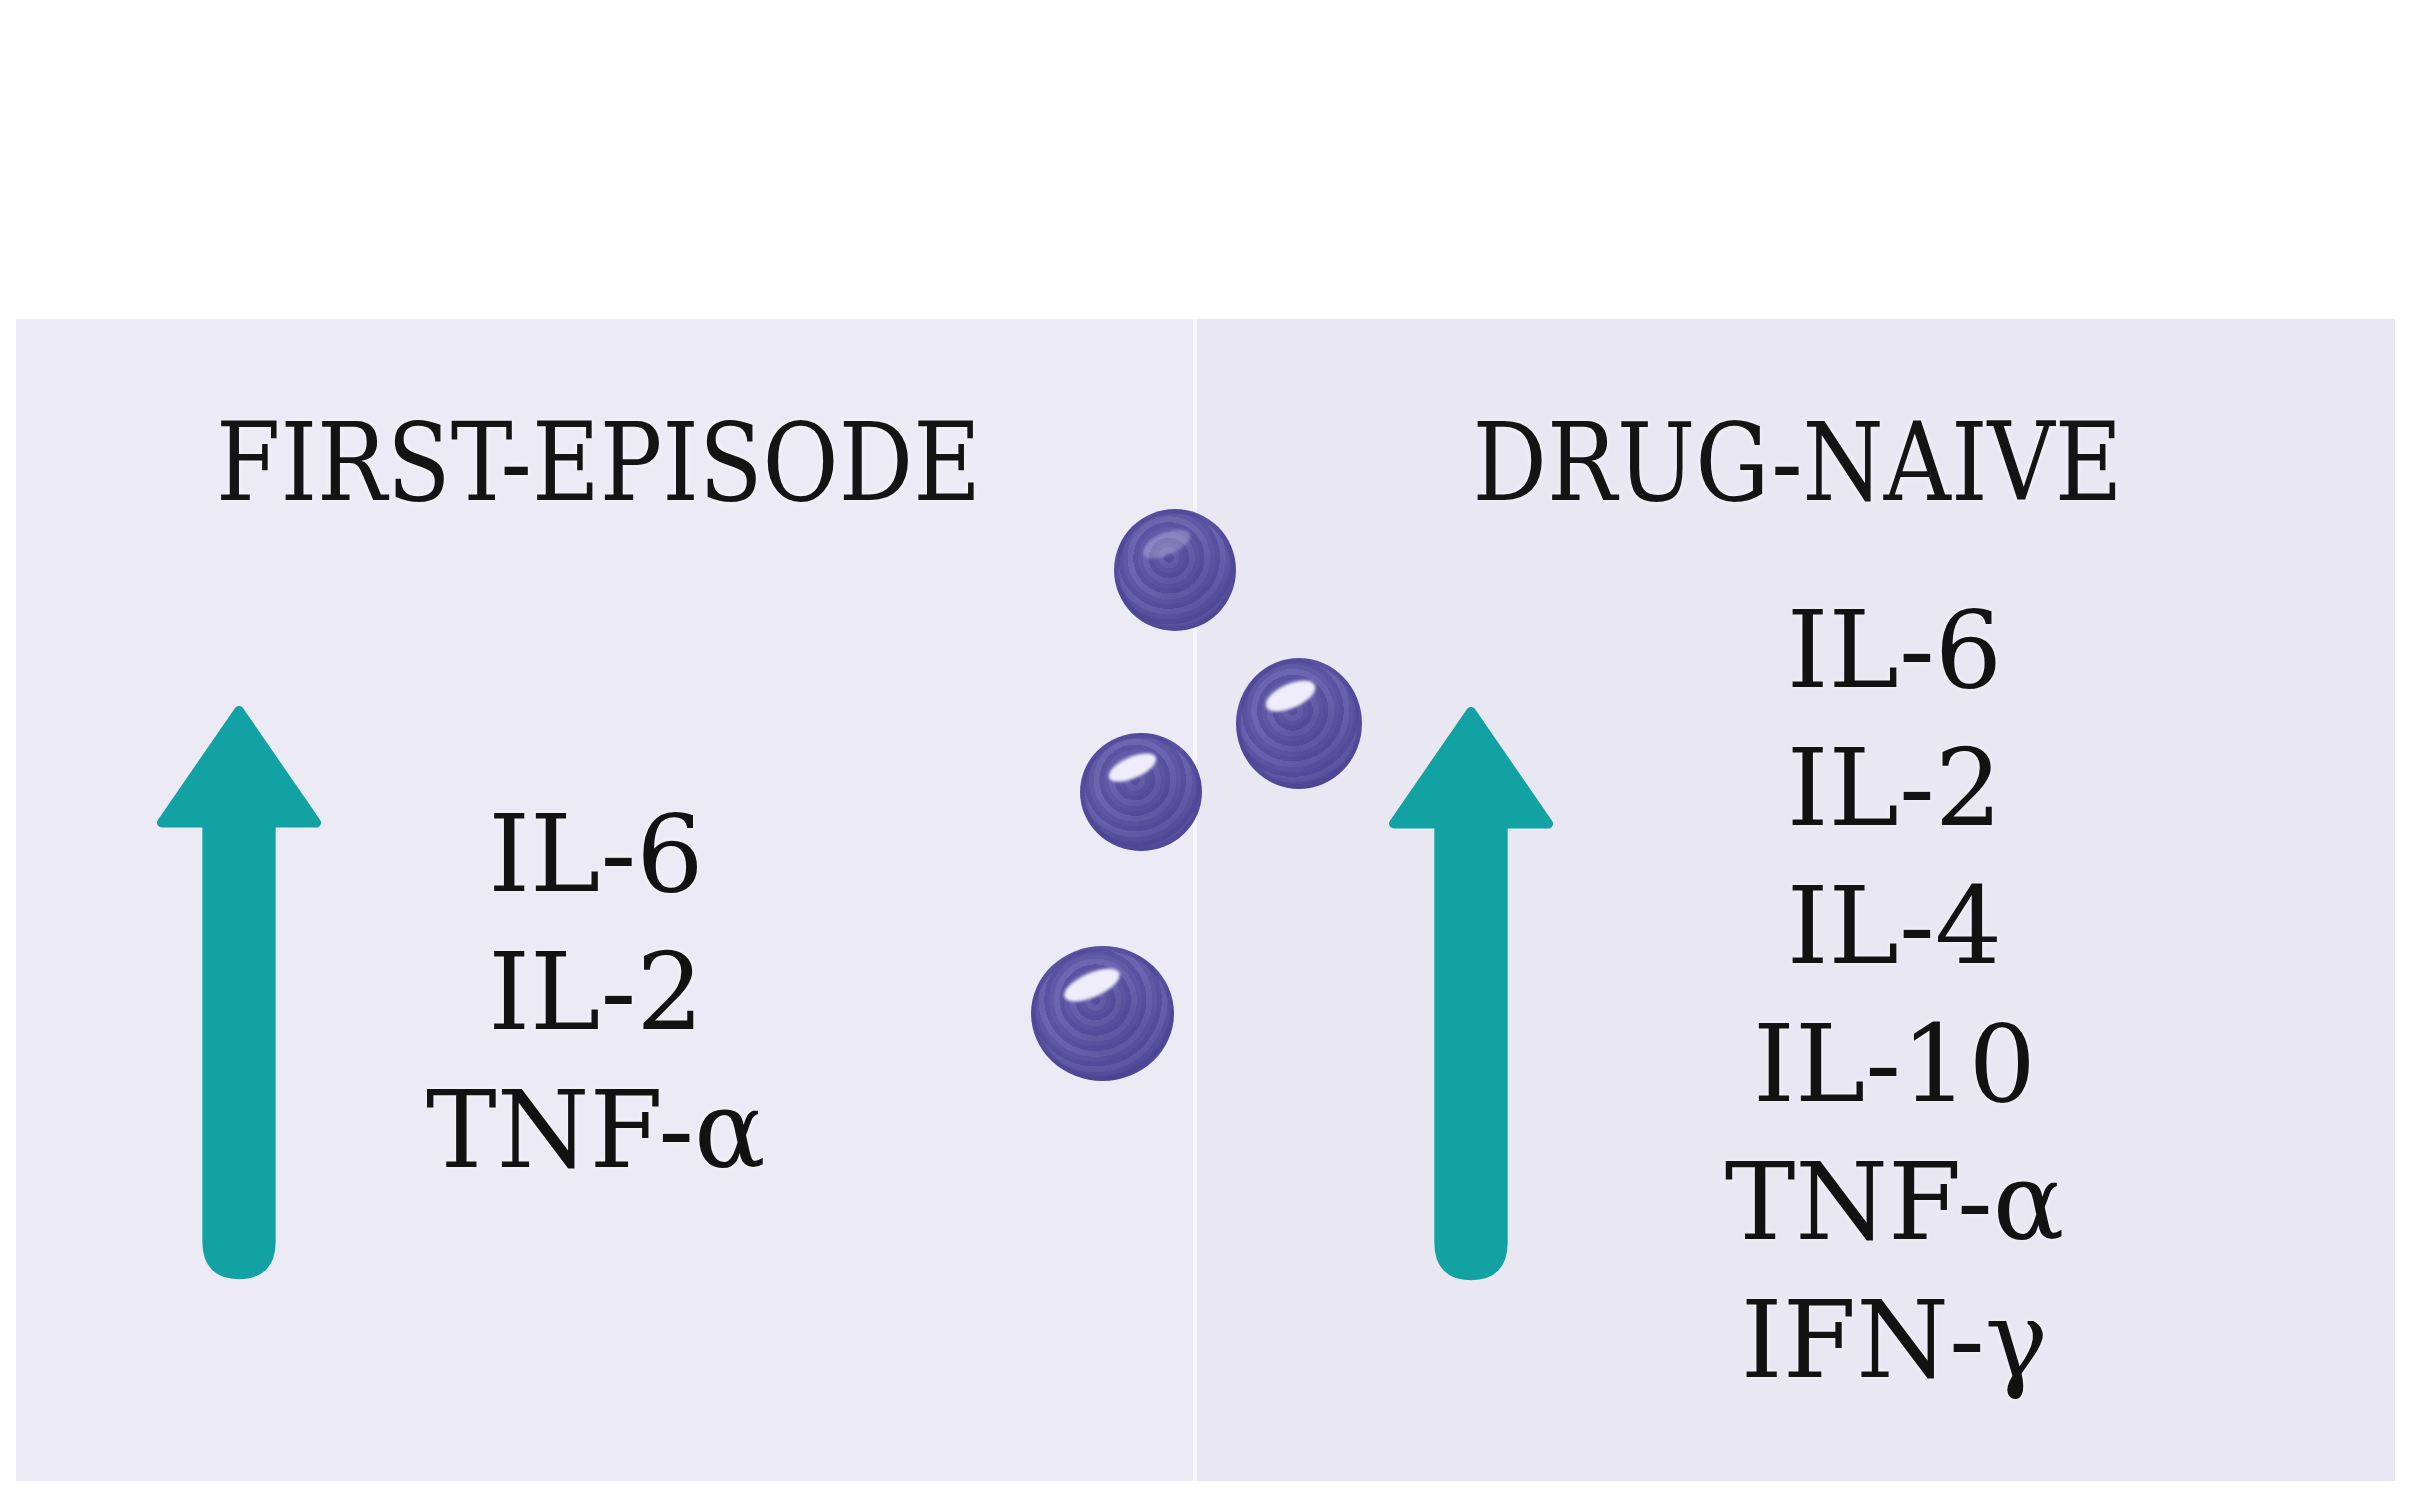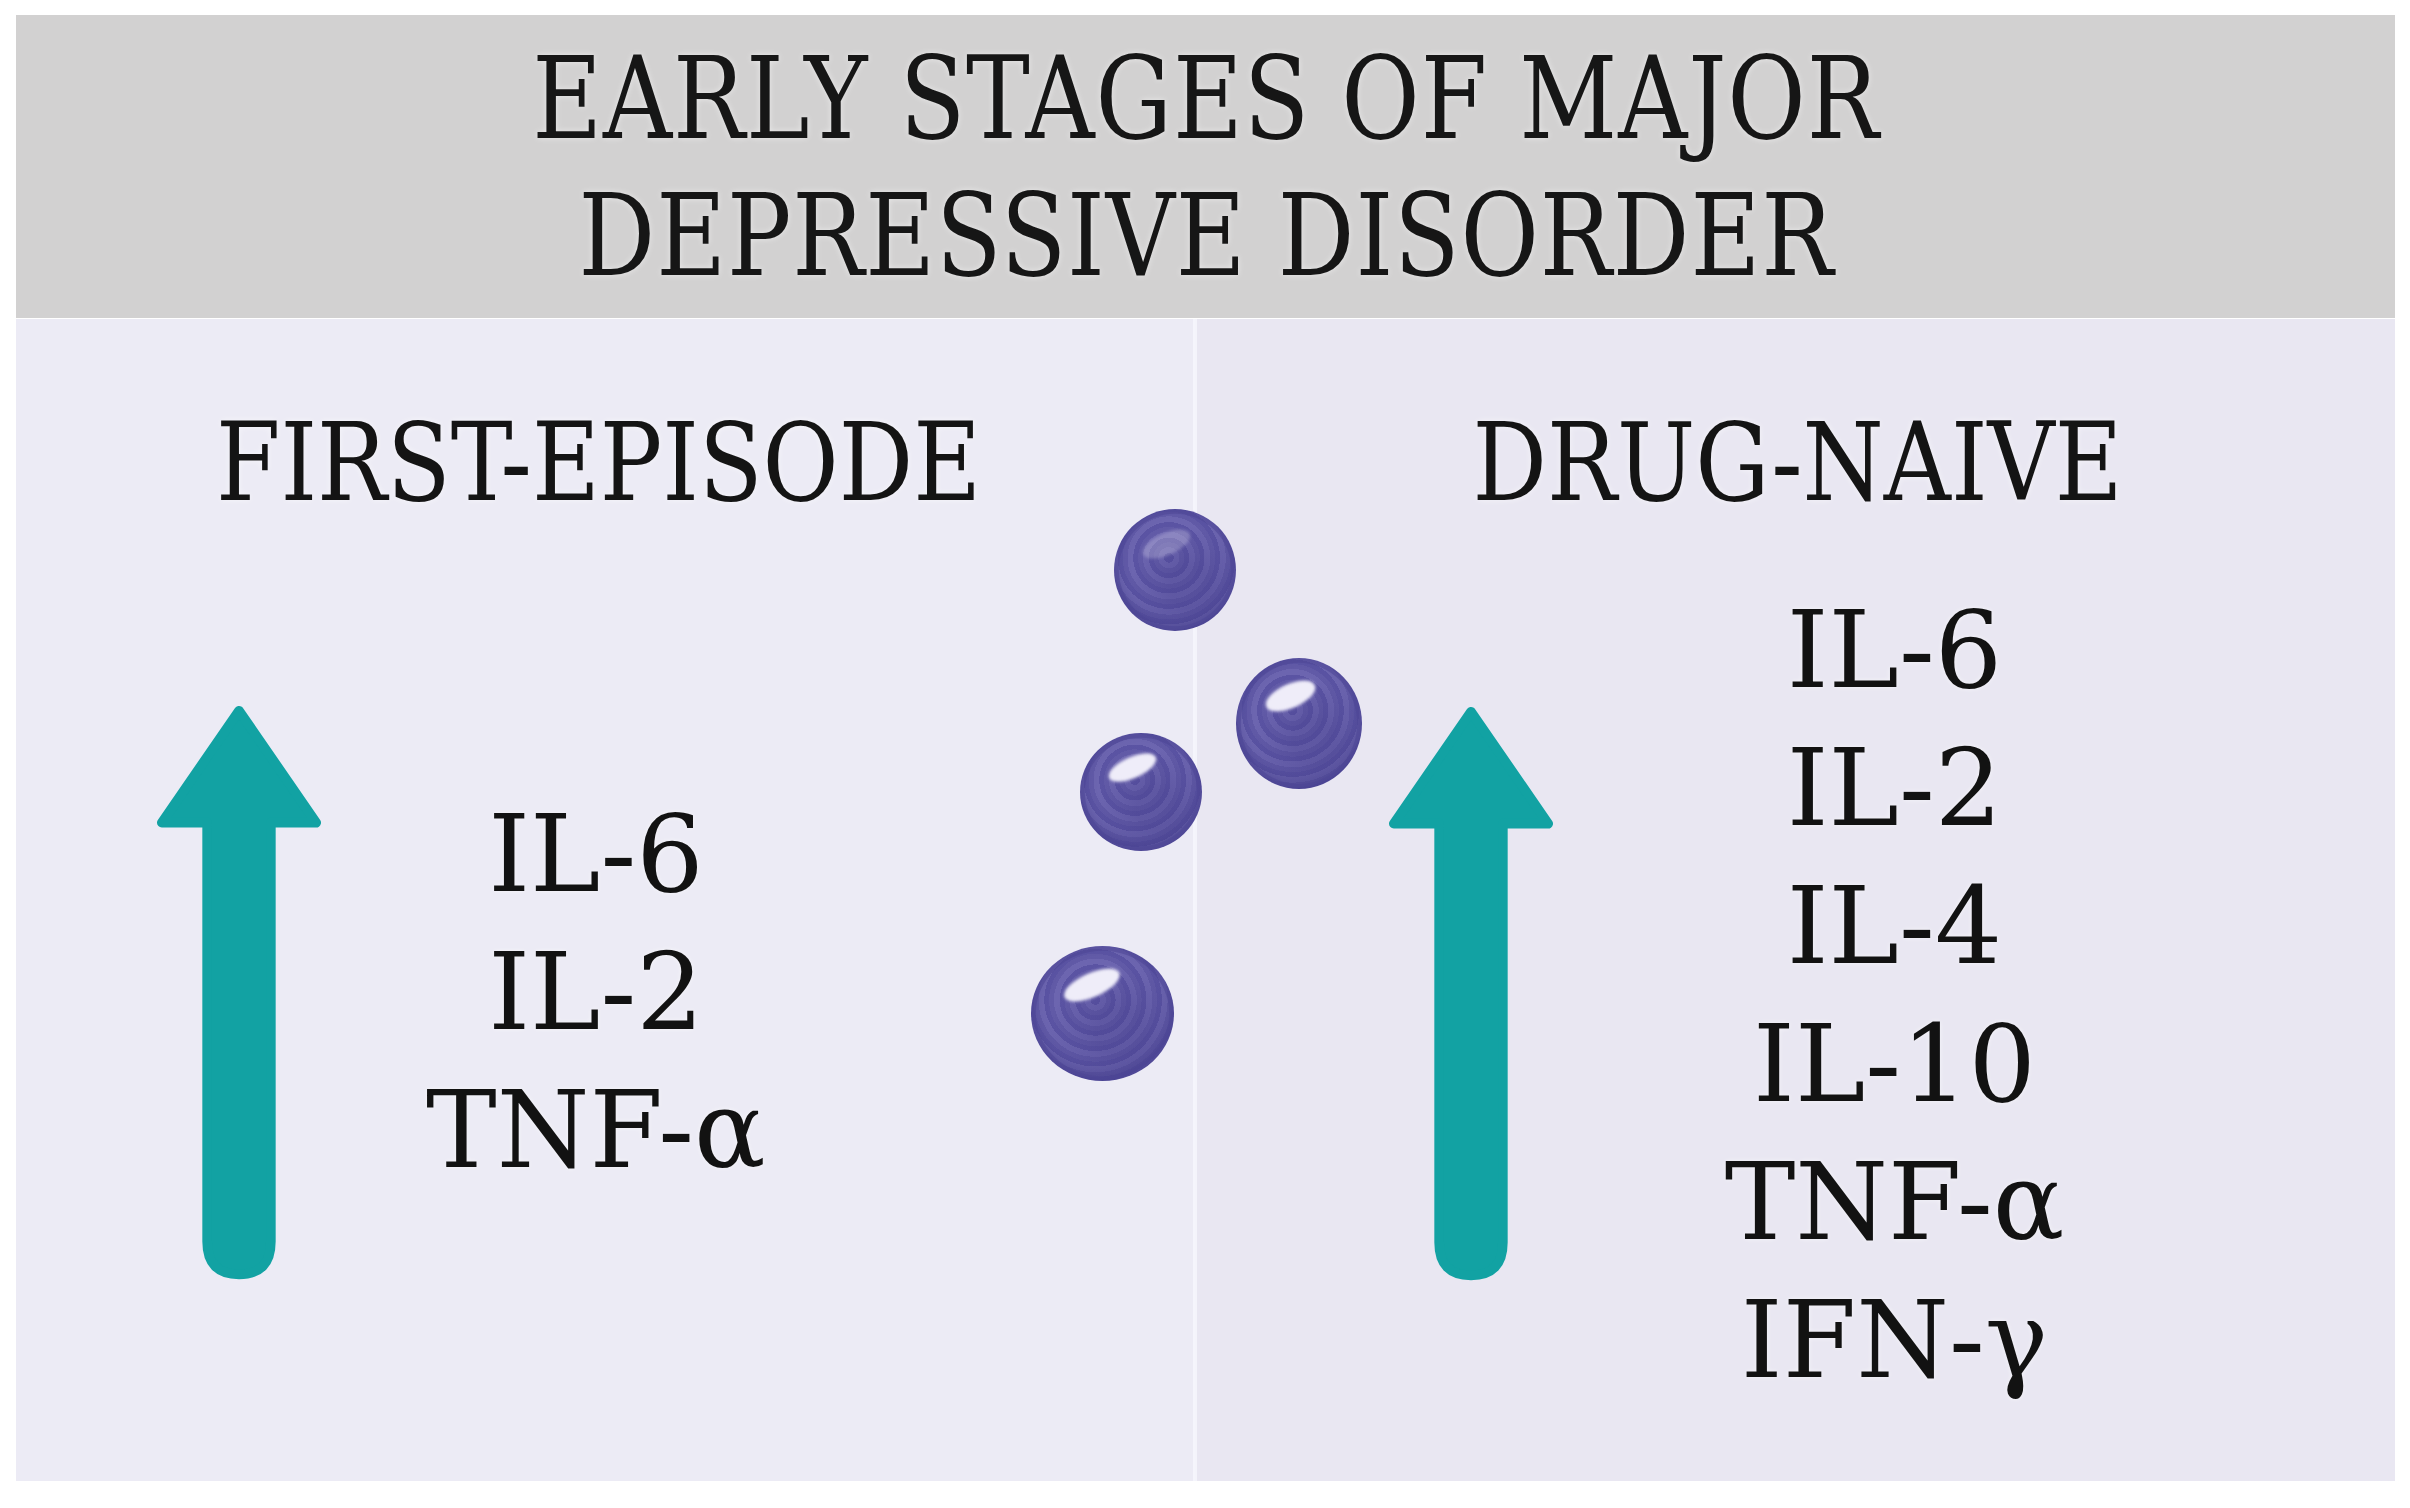--- a/index.html
+++ b/index.html
@@ -78,24 +78,20 @@
     transform:rotate(-24deg);
     filter:blur(1.4px);
   }
   .cell-highlight.faint{opacity:0.25;}
 </style>
 </head>
 <body>
 
 <div class="stage">
 
-  <div class="header">
-    <div class="title-line">EARLY STAGES OF MAJOR</div>
-    <div class="title-line">DEPRESSIVE DISORDER</div>
-  </div>
 
   <div class="body">
     <div class="half-left"></div>
     <div class="half-right"></div>
     <div class="divider"></div>
   </div>
 
   <div class="panel-heading left">FIRST-EPISODE</div>
   <div class="panel-heading right">DRUG-NAIVE</div>
 

